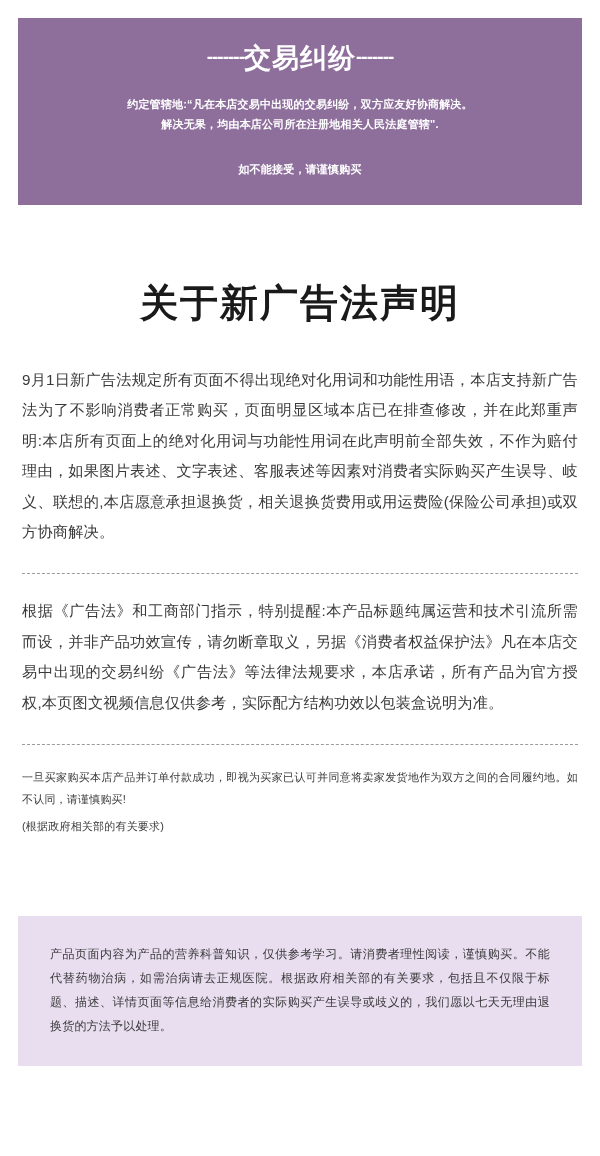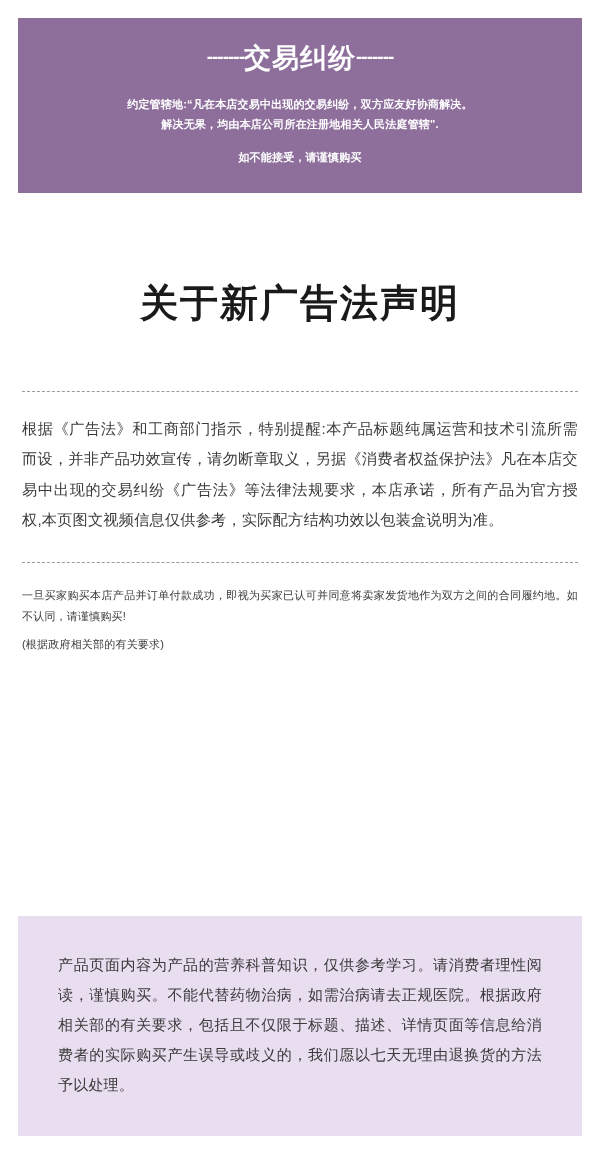--- a/index.html
+++ b/index.html
@@ -48,21 +48,21 @@
     letter-spacing: -1px;
     vertical-align: 4px;
   }
   .banner-line {
     font-size: 11px;
     font-weight: bold;
     line-height: 1.85;
     letter-spacing: 0.2px;
   }
   .banner-line.last {
-    margin-top: 12px;
+    margin-top: 24px;
   }
 
   
   .main-title {
     position: absolute;
     left: 0;
     top: 278px;
     width: 600px;
     text-align: center;
     font-size: 38px;
@@ -105,22 +105,22 @@
     position: absolute;
     left: 18px;
     top: 916px;
     width: 564px;
     background: #e9def0;
     color: #3a3a3a;
     box-sizing: border-box;
     padding: 22px 28px 24px 28px;
   }
   .note p {
-    margin: 12px;
-    font-size: 15px;
+    margin: 4px;
+    font-size: 12px;
     line-height: 2.0;
     text-align: justify;
     letter-spacing: 0.2px;
   }
 </style>
 </head>
 <body>
 
 <div class="page">
 
@@ -129,20 +129,21 @@
       <span class="dash">-------</span><span>交易纠纷</span><span class="dash">-------</span>
     </div>
     <div class="banner-line">约定管辖地:“凡在本店交易中出现的交易纠纷，双方应友好协商解决。</div>
     <div class="banner-line">解决无果，均由本店公司所在注册地相关人民法庭管辖".</div>
     <div class="banner-line last">如不能接受，请谨慎购买</div>
   </div>
 
   <div class="main-title">关于新广告法声明</div>
 
   <div class="content">
+    <div class="para">9月1日新广告法规定所有页面不得出现绝对化用词和功能性用语，本店支持新广告法为了不影响消费者正常购买，页面明显区域本店已在排查修改，并在此郑重声明:本店所有页面上的绝对化用词与功能性用词在此声明前全部失效，不作为赔付理由，如果图片表述、文字表述、客服表述等因素对消费者实际购买产生误导、岐义、联想的,本店愿意承担退换货，相关退换货费用或用运费险(保险公司承担)或双方协商解决。</div>
 
     <div class="divider"></div>
 
     <div class="para">根据《广告法》和工商部门指示，特别提醒:本产品标题纯属运营和技术引流所需而设，并非产品功效宣传，请勿断章取义，另据《消费者权益保护法》凡在本店交易中出现的交易纠纷《广告法》等法律法规要求，本店承诺，所有产品为官方授权,本页图文视频信息仅供参考，实际配方结构功效以包装盒说明为准。</div>
 
     <div class="divider"></div>
 
     <div class="para small">一旦买家购买本店产品并订单付款成功，即视为买家已认可并同意将卖家发货地作为双方之间的合同履约地。如不认同，请谨慎购买!</div>
     <div class="gap-sm"></div>
     <div class="para small">(根据政府相关部的有关要求)</div>

